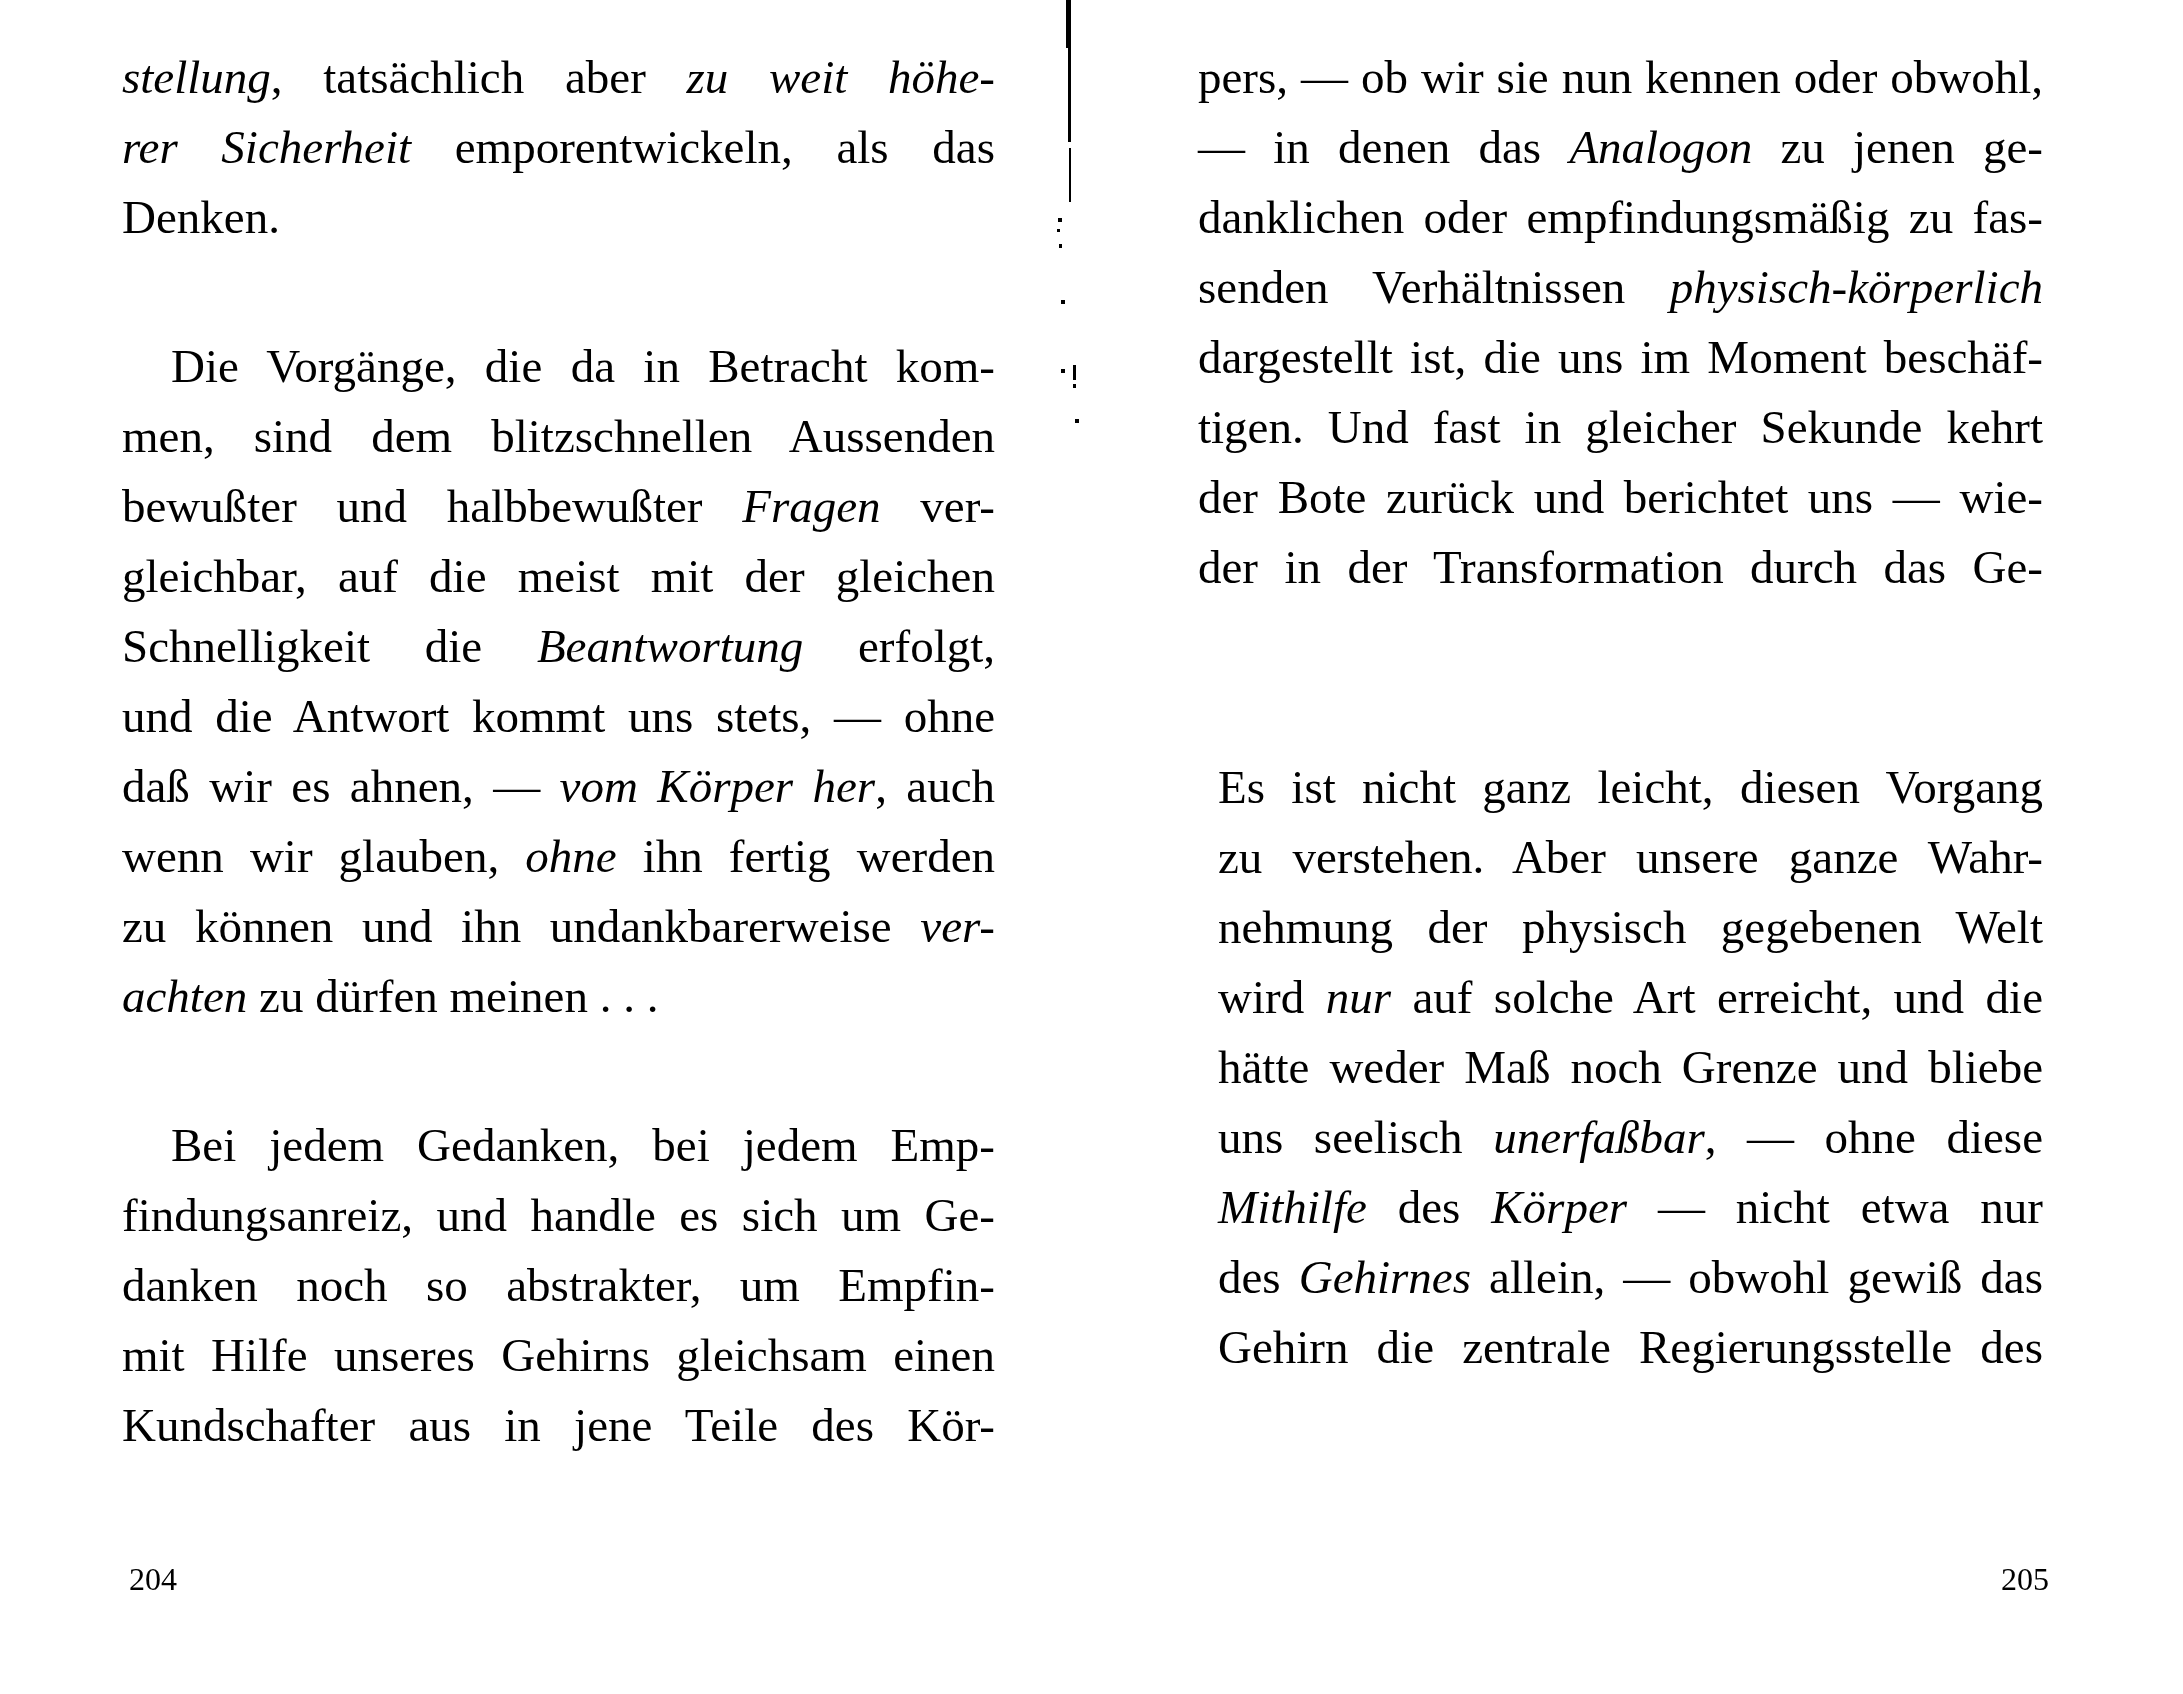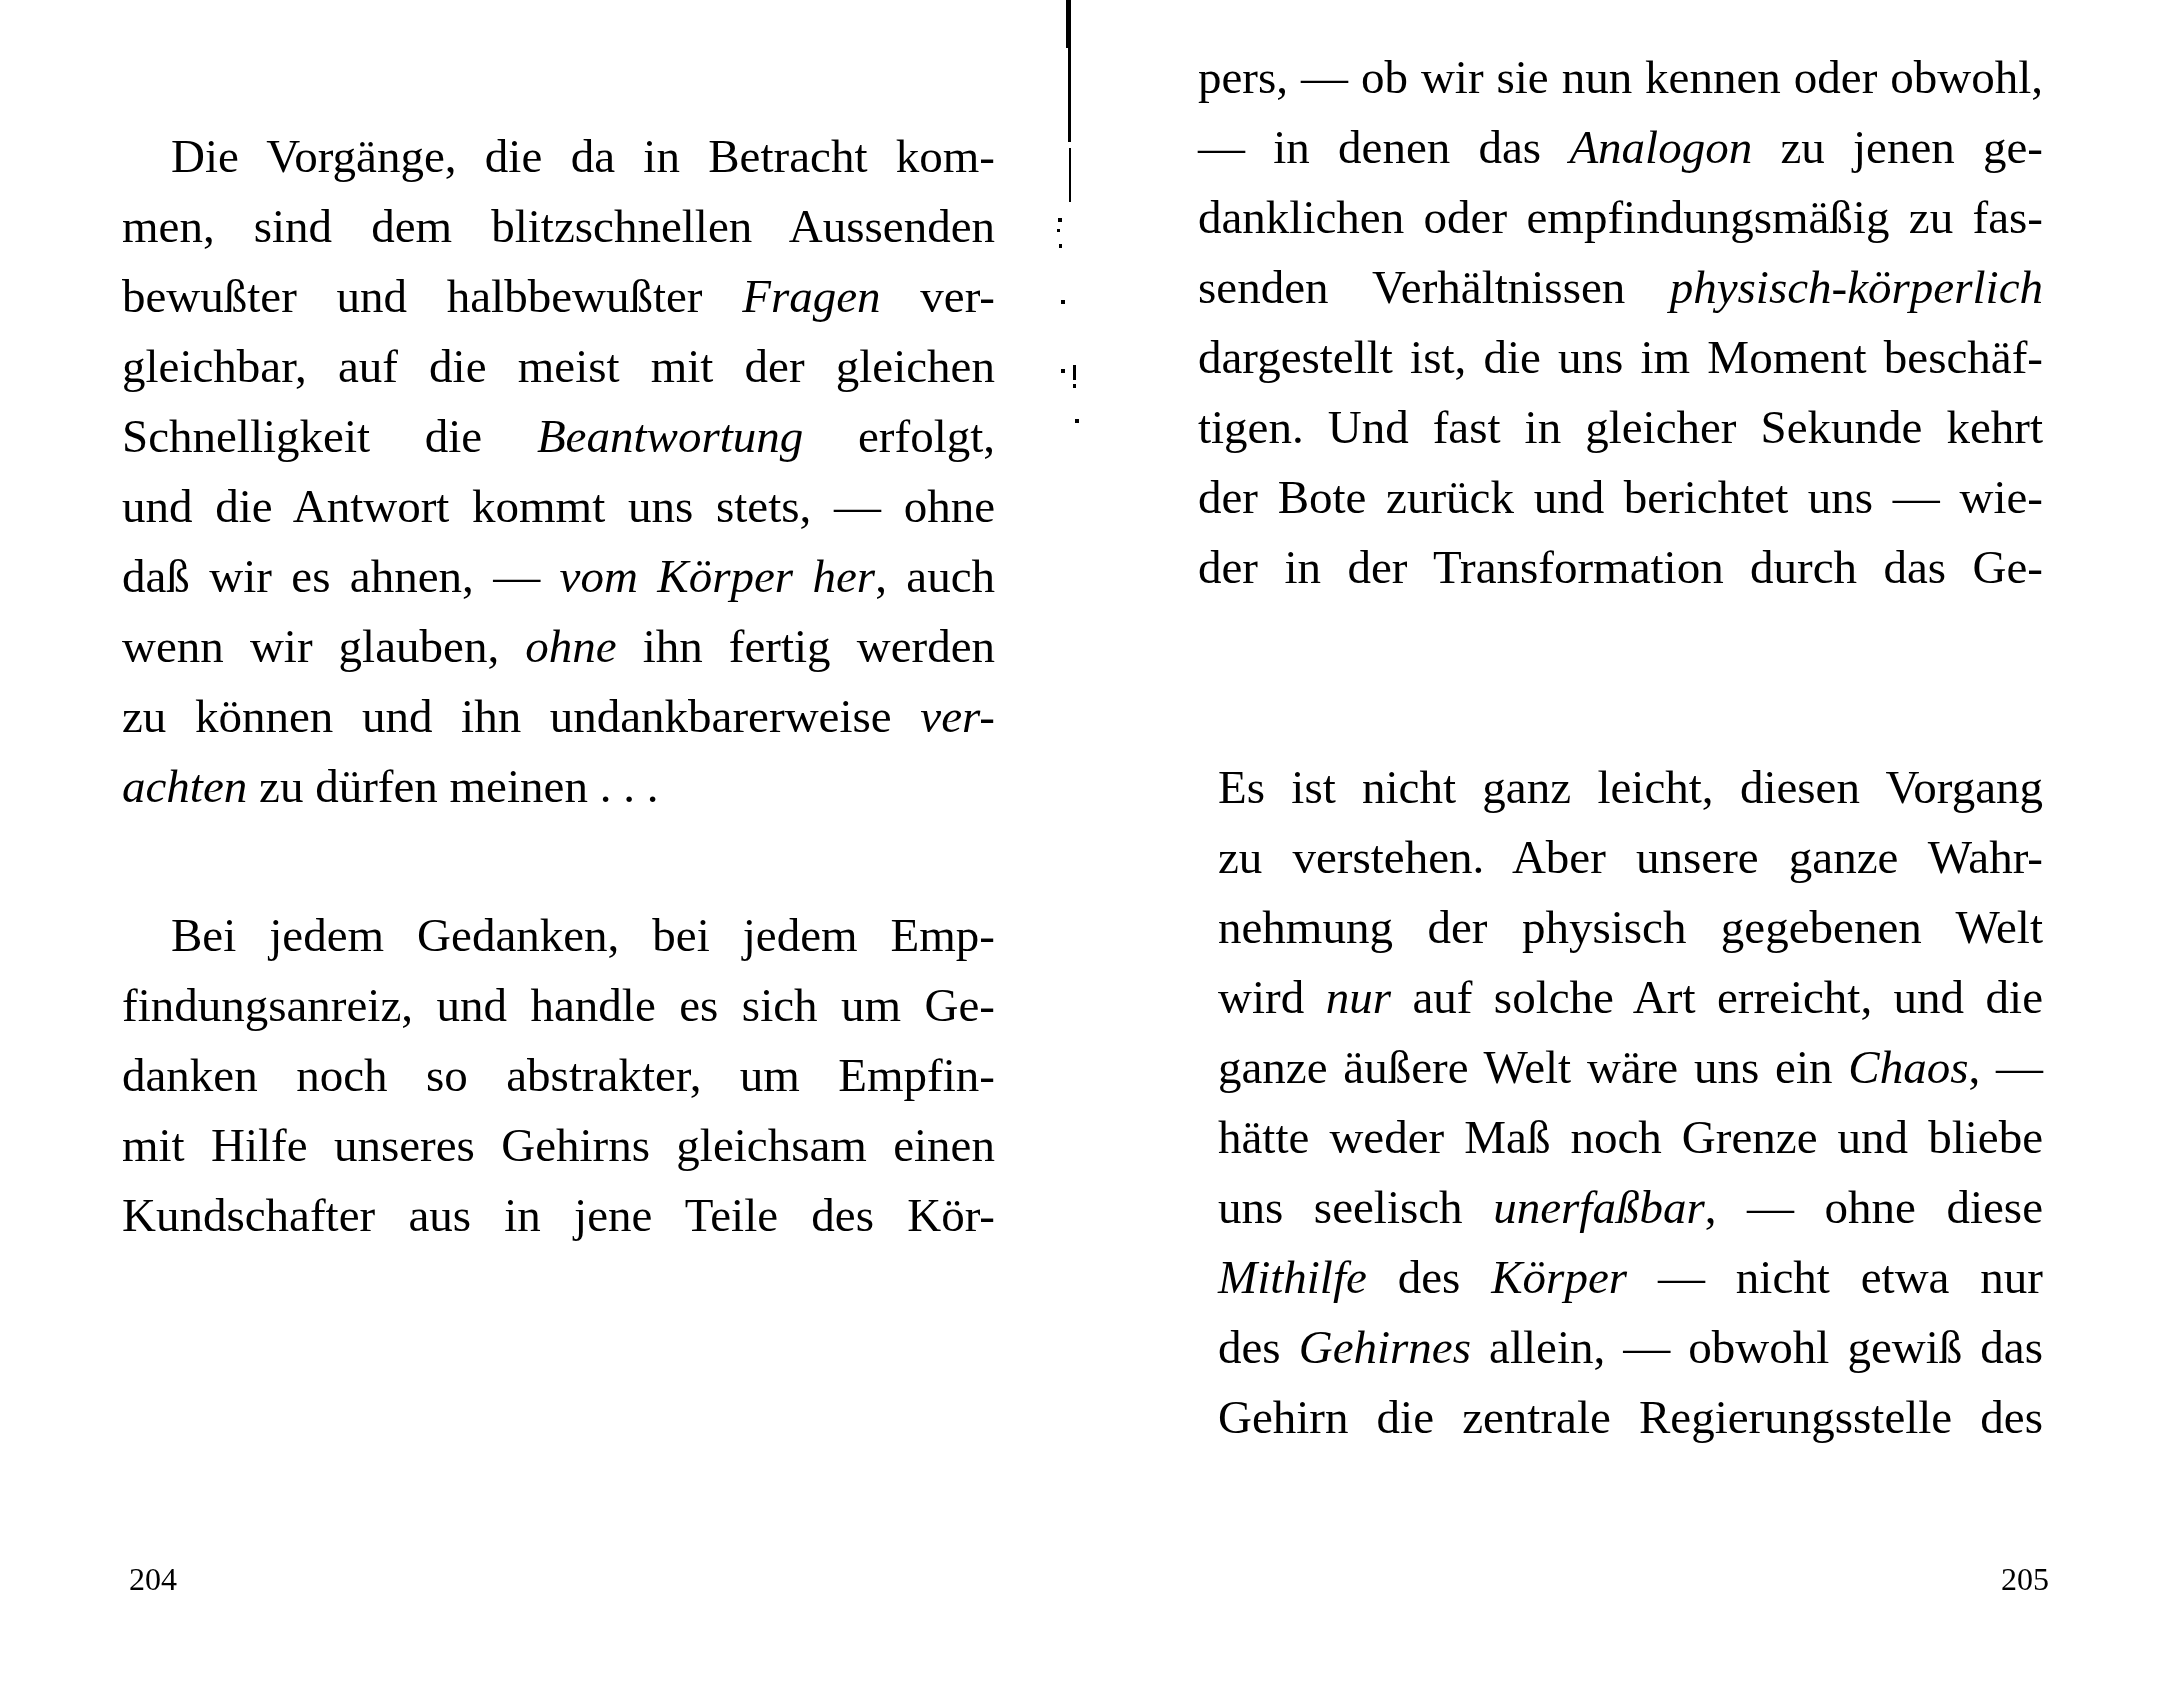--- a/index.html
+++ b/index.html
@@ -63,20 +63,25 @@
   .speck-4 { left: 1061px; top: 369px; width: 3.5px; height: 3.5px; }
   .speck-5 { left: 1073px; top: 365px; width: 2.6px; height: 15px; }
   .speck-5b{ left: 1073px; top: 384px; width: 2.6px; height: 3.5px; }
   .speck-6 { left: 1075px; top: 419px; width: 3.5px; height: 4.4px; }
 </style>
 </head>
 <body>
 
 <div>
   <div id="page-left-text" class="page-text">
+      <div class="para">
+        <div class="line"><span class="it">stellung</span><span class="rm">, tatsächlich aber </span><span class="it">zu weit höhe-</span></div>
+        <div class="line"><span class="it">rer Sicherheit</span><span class="rm"> emporentwickeln, als das</span></div>
+        <div class="line no-just"><span class="rm">Denken.</span></div>
+      </div>
       <div class="para" style="margin-top: 79px;">
         <div class="line indent"><span class="rm">Die Vorgänge, die da in Betracht kom-</span></div>
         <div class="line"><span class="rm">men, sind dem blitzschnellen Aussenden</span></div>
         <div class="line"><span class="rm">bewußter und halbbewußter </span><span class="it">Fragen</span><span class="rm"> ver-</span></div>
         <div class="line"><span class="rm">gleichbar, auf die meist mit der gleichen</span></div>
         <div class="line"><span class="rm">Schnelligkeit die </span><span class="it">Beantwortung</span><span class="rm"> erfolgt,</span></div>
         <div class="line"><span class="rm">und die Antwort kommt uns stets, — ohne</span></div>
         <div class="line"><span class="rm">daß wir es ahnen, — </span><span class="it">vom Körper her</span><span class="rm">, auch</span></div>
         <div class="line"><span class="rm">wenn wir glauben, </span><span class="it">ohne</span><span class="rm"> ihn fertig werden</span></div>
         <div class="line"><span class="rm">zu können und ihn undankbarerweise </span><span class="it">ver-</span></div>
@@ -103,21 +108,20 @@
         <div class="line"><span class="rm">dargestellt ist, die uns im Moment beschäf-</span></div>
         <div class="line"><span class="rm">tigen. Und fast in gleicher Sekunde kehrt</span></div>
         <div class="line"><span class="rm">der Bote zurück und berichtet uns — wie-</span></div>
         <div class="line"><span class="rm">der in der Transformation durch das Ge-</span></div>
       </div>
       <div class="para" style="margin-top: 150px; margin-left: 20px;">
         <div class="line"><span class="rm">Es ist nicht ganz leicht, diesen Vorgang</span></div>
         <div class="line"><span class="rm">zu verstehen. Aber unsere ganze Wahr-</span></div>
         <div class="line"><span class="rm">nehmung der physisch gegebenen Welt</span></div>
         <div class="line"><span class="rm">wird </span><span class="it">nur</span><span class="rm"> auf solche Art erreicht, und die</span></div>
-        <div class="line"><span class="rm">ganze äußere Welt wäre uns ein </span><span class="it">Chaos</span><span class="rm">, —</span></div>
         <div class="line"><span class="rm">hätte weder Maß noch Grenze und bliebe</span></div>
         <div class="line"><span class="rm">uns seelisch </span><span class="it">unerfaßbar</span><span class="rm">, — ohne diese</span></div>
         <div class="line"><span class="it">Mithilfe</span><span class="rm"> des </span><span class="it">Körper</span><span class="rm"> — nicht etwa nur</span></div>
         <div class="line"><span class="rm">des </span><span class="it">Gehirnes</span><span class="rm"> allein, — obwohl gewiß das</span></div>
         <div class="line"><span class="rm">Gehirn die zentrale Regierungsstelle des</span></div>
       </div>
     </div>
   <div id="page-number-right" class="page-number">205</div>
 </div>
 

